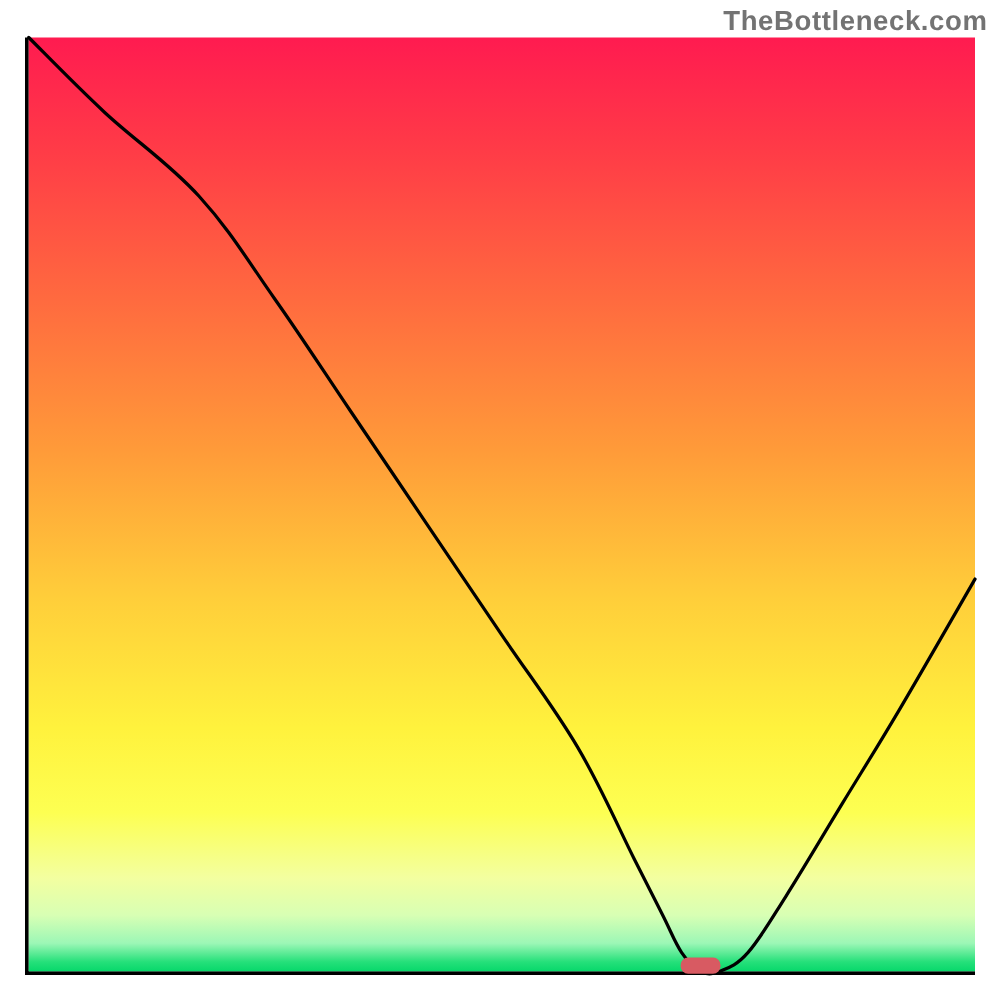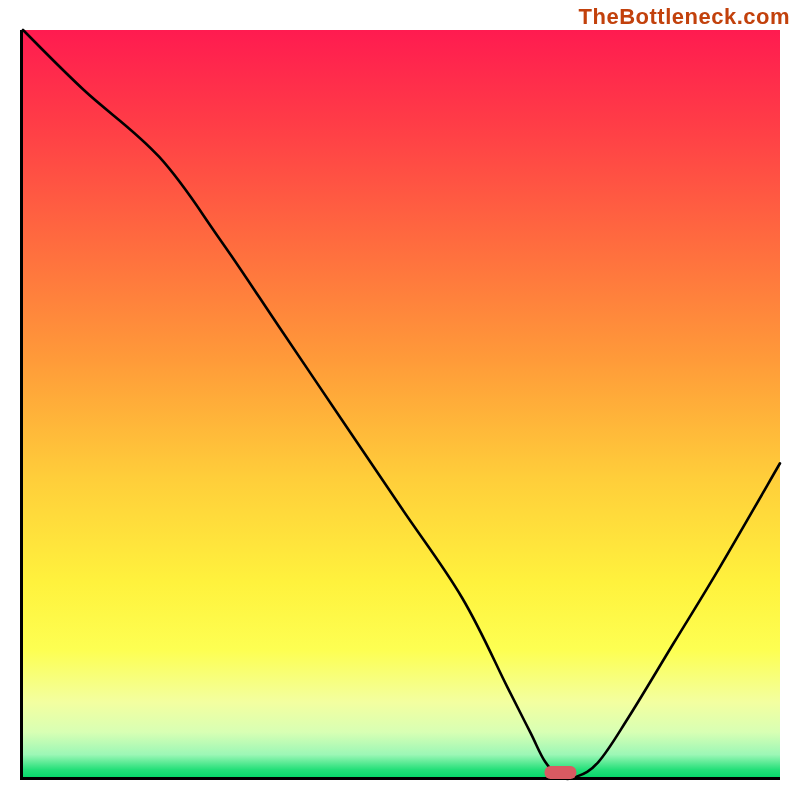--- a/index.html
+++ b/index.html
@@ -9,21 +9,21 @@
     width: 800px;
     height: 800px;
   }
   .watermark {
     position: absolute;
     top: 4px;
     right: 10px;
     font-family: Arial, Helvetica, sans-serif;
     font-size: 22px;
     font-weight: 600;
-    color: #c2410c;
+    color: #737373;
     letter-spacing: 0.5px;
   }
   .plot {
     position: absolute;
     left: 20px;
     top: 30px;
     width: 760px;
     height: 750px;
     border-left: 3px solid #000;
     border-bottom: 3px solid #000;

